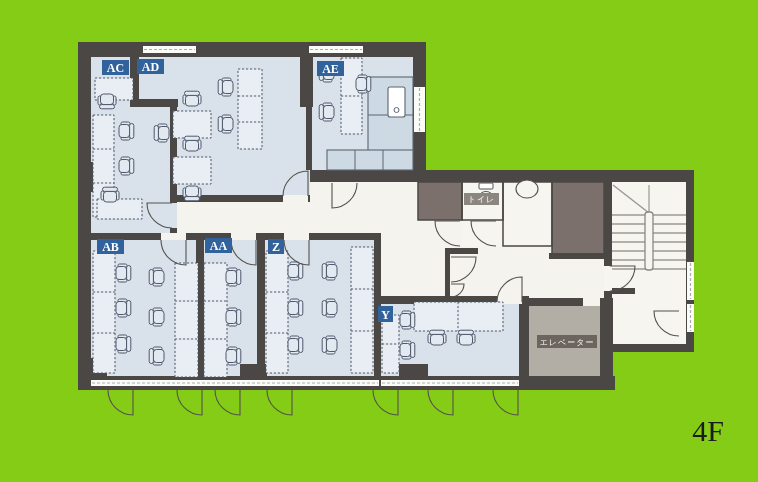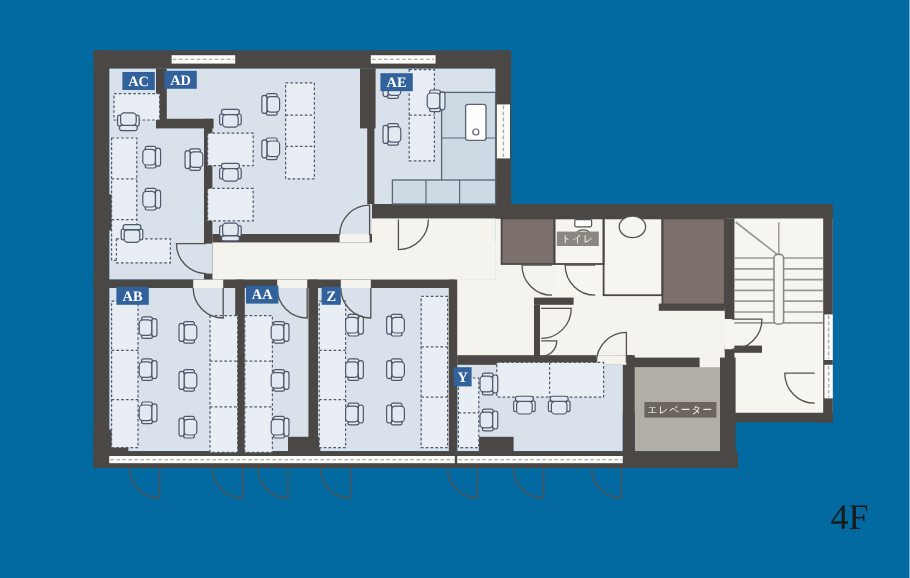--- a/index.html
+++ b/index.html
@@ -1,16 +1,16 @@
 <!DOCTYPE html>
 <html><head>
 <meta charset="utf-8">
 <style>
   html,body{margin:0;padding:0;background:#edf0f0;}
-  .canvas{position:relative;width:758px;height:482px;background:#0369a1;overflow:hidden;
+  .canvas{position:relative;width:758px;height:482px;background:#84cc16;overflow:hidden;
           font-family:"Liberation Sans",sans-serif;}
   svg{position:absolute;left:0;top:0;}
   #chair rect{fill:#e2e9f0;stroke:#4e586b;stroke-width:1;}
   .badge-text{font-family:"Liberation Serif",serif;font-weight:bold;font-size:12px;fill:#ffffff;}
   .fac-text{font-family:"DejaVu Sans",sans-serif;font-size:8px;fill:#ffffff;letter-spacing:1px;}
   .floor-text{font-family:"Liberation Serif",serif;font-size:30px;fill:#1b1b1b;}
 </style>
 </head>
 <body>
 

